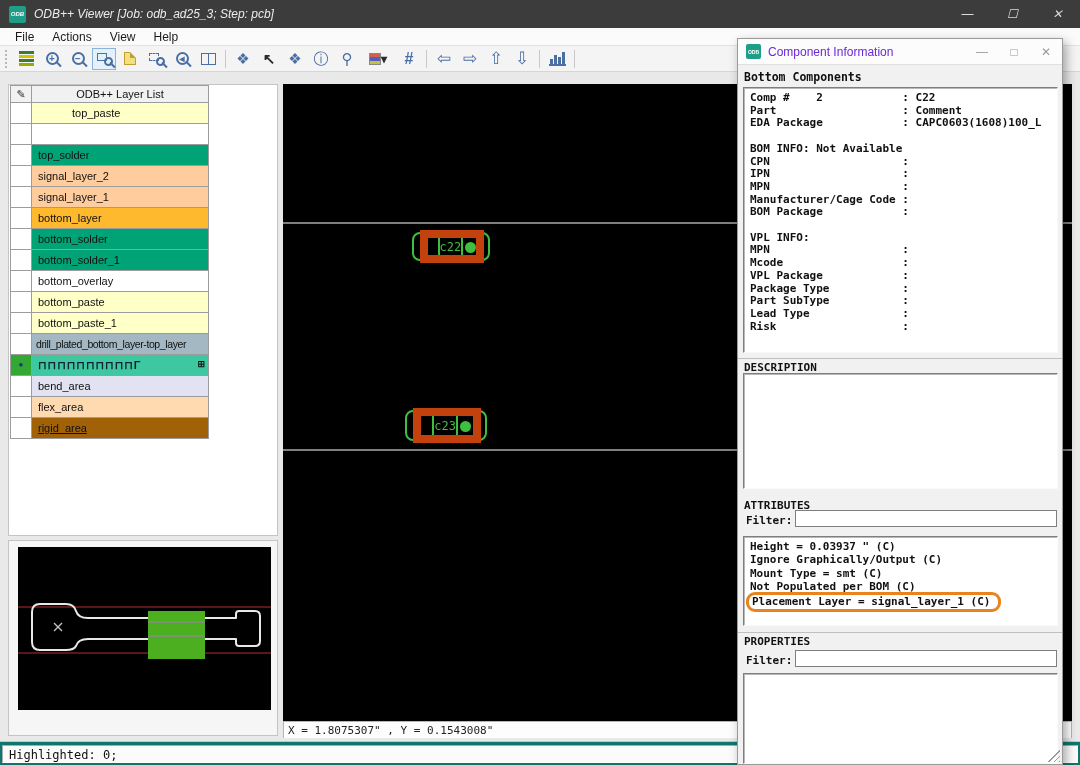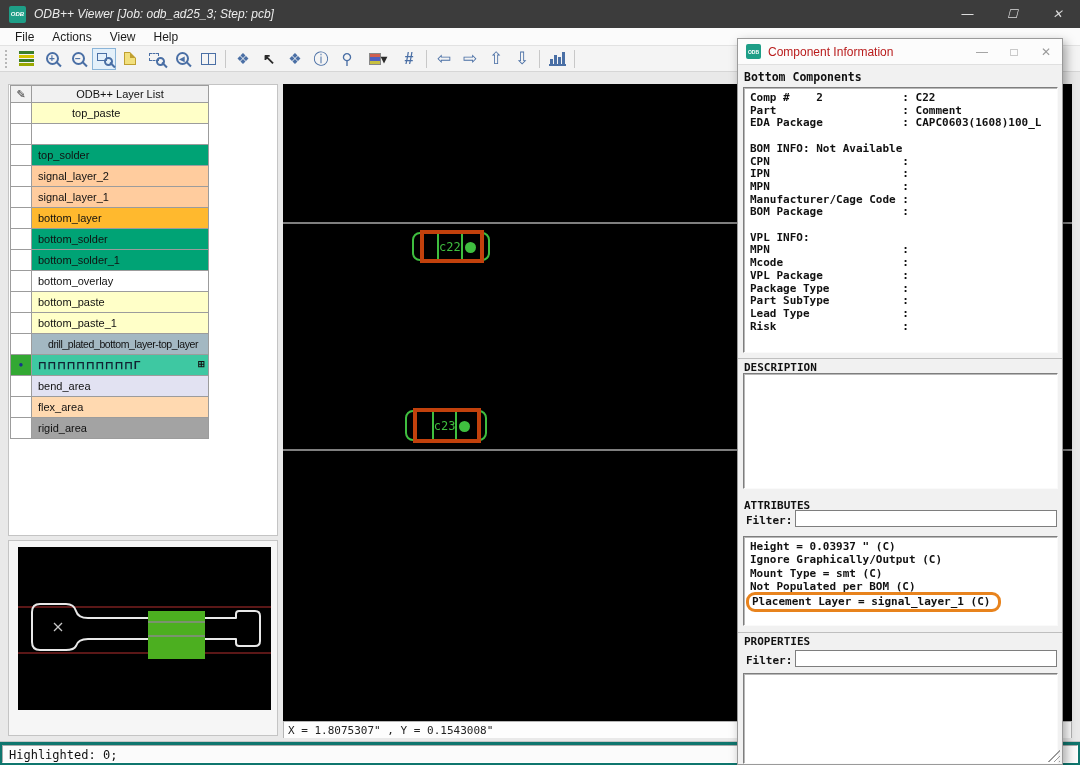--- a/index.html
+++ b/index.html
@@ -70,37 +70,37 @@
     font-size:11px; color:#333; line-height:16px; }
   .lhead .htitle { flex:1; text-align:center; line-height:16px; font-size:11px; }
   .lrow { display:flex; height:21px; border-bottom:1px solid #9C9C9C;
     border-left:1px solid #9C9C9C; border-right:1px solid #9C9C9C; }
   .vis { width:21px; border-right:1px solid #9C9C9C; background:#fff;
     display:flex; align-items:center; justify-content:center; }
   .vis.active { background:#33A833; }
   .dot { font-size:8px; color:#16348C; line-height:1; }
   .nm { flex:1; font-size:11px; padding:4px 2px 0 6px; white-space:nowrap;
     overflow:hidden; }
-  .nm.tight { font-size:10.5px; letter-spacing:-0.4px; padding-left:16px; }
+  .nm.tight { font-size:10.5px; letter-spacing:-0.4px; padding-left:4px; }
   .nm.compnm { font-weight:bold; color:#123; display:flex;
     justify-content:space-between; padding-right:3px; letter-spacing:1px; }
   .exp { font-size:9px; color:#111; letter-spacing:0; }
   .preview-panel { position:absolute; left:8px; top:540px; width:270px;
     height:196px; background:#F6F6F6; border:1px solid #C4C4C4; }
   .preview-canvas { position:absolute; left:9px; top:6px; width:253px;
     height:163px; background:#000; }
   
   .canvas { position:absolute; left:283px; top:84px; width:789px; height:637px;
     background:#000; }
   .hline { position:absolute; left:0; width:100%; height:2px; background:#7F7F7F; }
   .comp { position:absolute; }
   .comp-body { position:absolute; left:0; right:0; top:2px; bottom:2px;
     border:2px solid #3FBE3F; border-radius:8px; }
   .comp-pads { position:absolute; left:8px; right:6px; top:0; bottom:0;
-    border:4px solid #c2410c; display:flex;justify-content:center; }
+    border:8px solid #c2410c; display:flex;justify-content:center; }
   .pad-l { width:17px; border-right:2px solid #3FBE3F; }
   .pad-m { flex:1; display:flex; align-items:center; justify-content:center;
     color:#3FBE3F; font:12px "DejaVu Sans Mono", monospace; }
   .pad-r { width:22px; border-left:2px solid #3FBE3F; position:relative; }
   .pad-r i { position:absolute; left:2px; top:50%; margin-top:-5px; width:11px;
     height:11px; border-radius:50%; background:#3FBE3F; }
   .coordbar { position:absolute; left:283px; top:721px; width:789px; height:17px;
     background:#FDFDFD; border:1px solid #B4B4B4; border-bottom:none;
     font:11px "DejaVu Sans Mono", monospace; color:#222; padding:2px 0 0 4px; }
   
@@ -114,21 +114,21 @@
   .dialog { position:absolute; left:737px; top:38px; width:326px; height:727px;
     background:#F1F1F1; border:1px solid #9A9A9A;
     box-shadow:3px 4px 10px rgba(0,0,0,0.35); z-index:10;
     font-family:"DejaVu Sans Mono", monospace; }
   .dlg-title { position:absolute; left:0; top:0; width:100%; height:26px;
     background:#FCFCFC; border-bottom:1px solid #E0E0E0; display:flex;
     align-items:center; font-family:"Liberation Sans",sans-serif; }
   .dlg-icon { width:15px; height:15px; margin:0 7px 0 8px; border-radius:2px;
     background:#1E9E87; color:#fff; font-size:5px; font-weight:bold;
     display:flex; align-items:center; justify-content:center; }
-  .dlg-title-text { font-size:12px; color:#b91c1c; }
+  .dlg-title-text { font-size:12px; color:#6d28d9; }
   .dlg-controls { margin-left:auto; display:flex; }
   .dlg-btn { width:32px; height:25px; display:flex; align-items:center;
     justify-content:center; color:#9A9A9A; font-size:12px; }
   .dlg-sub { position:absolute; left:6px; top:31px; font-weight:bold;
     font-size:11.5px; color:#111; }
   .whitebox { position:absolute; background:#FFFFFF; border:1px solid #7E7E7E;
     border-bottom-color:#FAFAFA; border-right-color:#FAFAFA;
     box-shadow:inset 1px 1px 0 #B8B8B8; }
   .info-box { left:5px; top:48px; width:315px; height:266px; }
   .info-box pre { font:bold 11px/12.7px "DejaVu Sans Mono", monospace;
@@ -324,21 +324,21 @@
       <div class="lrow">
         <div class="vis"></div>
         <div class="nm" style="background: rgb(226, 226, 242);">bend_area</div>
       </div>
       <div class="lrow">
         <div class="vis"></div>
         <div class="nm" style="background: rgb(255, 217, 176);">flex_area</div>
       </div>
       <div class="lrow">
         <div class="vis"></div>
-        <div class="nm" style="background: #a3a3a3;">rigid_area</div>
+        <div class="nm" style="background: #a16207; text-decoration: underline;">rigid_area</div>
       </div>
     </div>
   </div>
 
   <div class="preview-panel">
     <div class="preview-canvas">
       <svg width="253" height="163" viewBox="0 0 253 163">
         <line x1="0" y1="60" x2="253" y2="60" stroke="#7A1F1F" stroke-width="1.5"></line>
         <line x1="0" y1="106" x2="253" y2="106" stroke="#7A1F1F" stroke-width="1.5"></line>
         <path d="M22,57 L48,57 Q56,57 58,64 Q60,71 70,71 L218,71 L218,67 Q218,64 221,64 L237,64 Q242,64 242,69 L242,94 Q242,99 237,99 L221,99 Q218,99 218,96 L218,92 L70,92 Q60,92 58,99 Q56,103 48,103 L22,103 Q14,103 14,95 L14,65 Q14,57 22,57 Z" fill="none" stroke="#E8E8E8" stroke-width="2" stroke-linejoin="round"></path>

